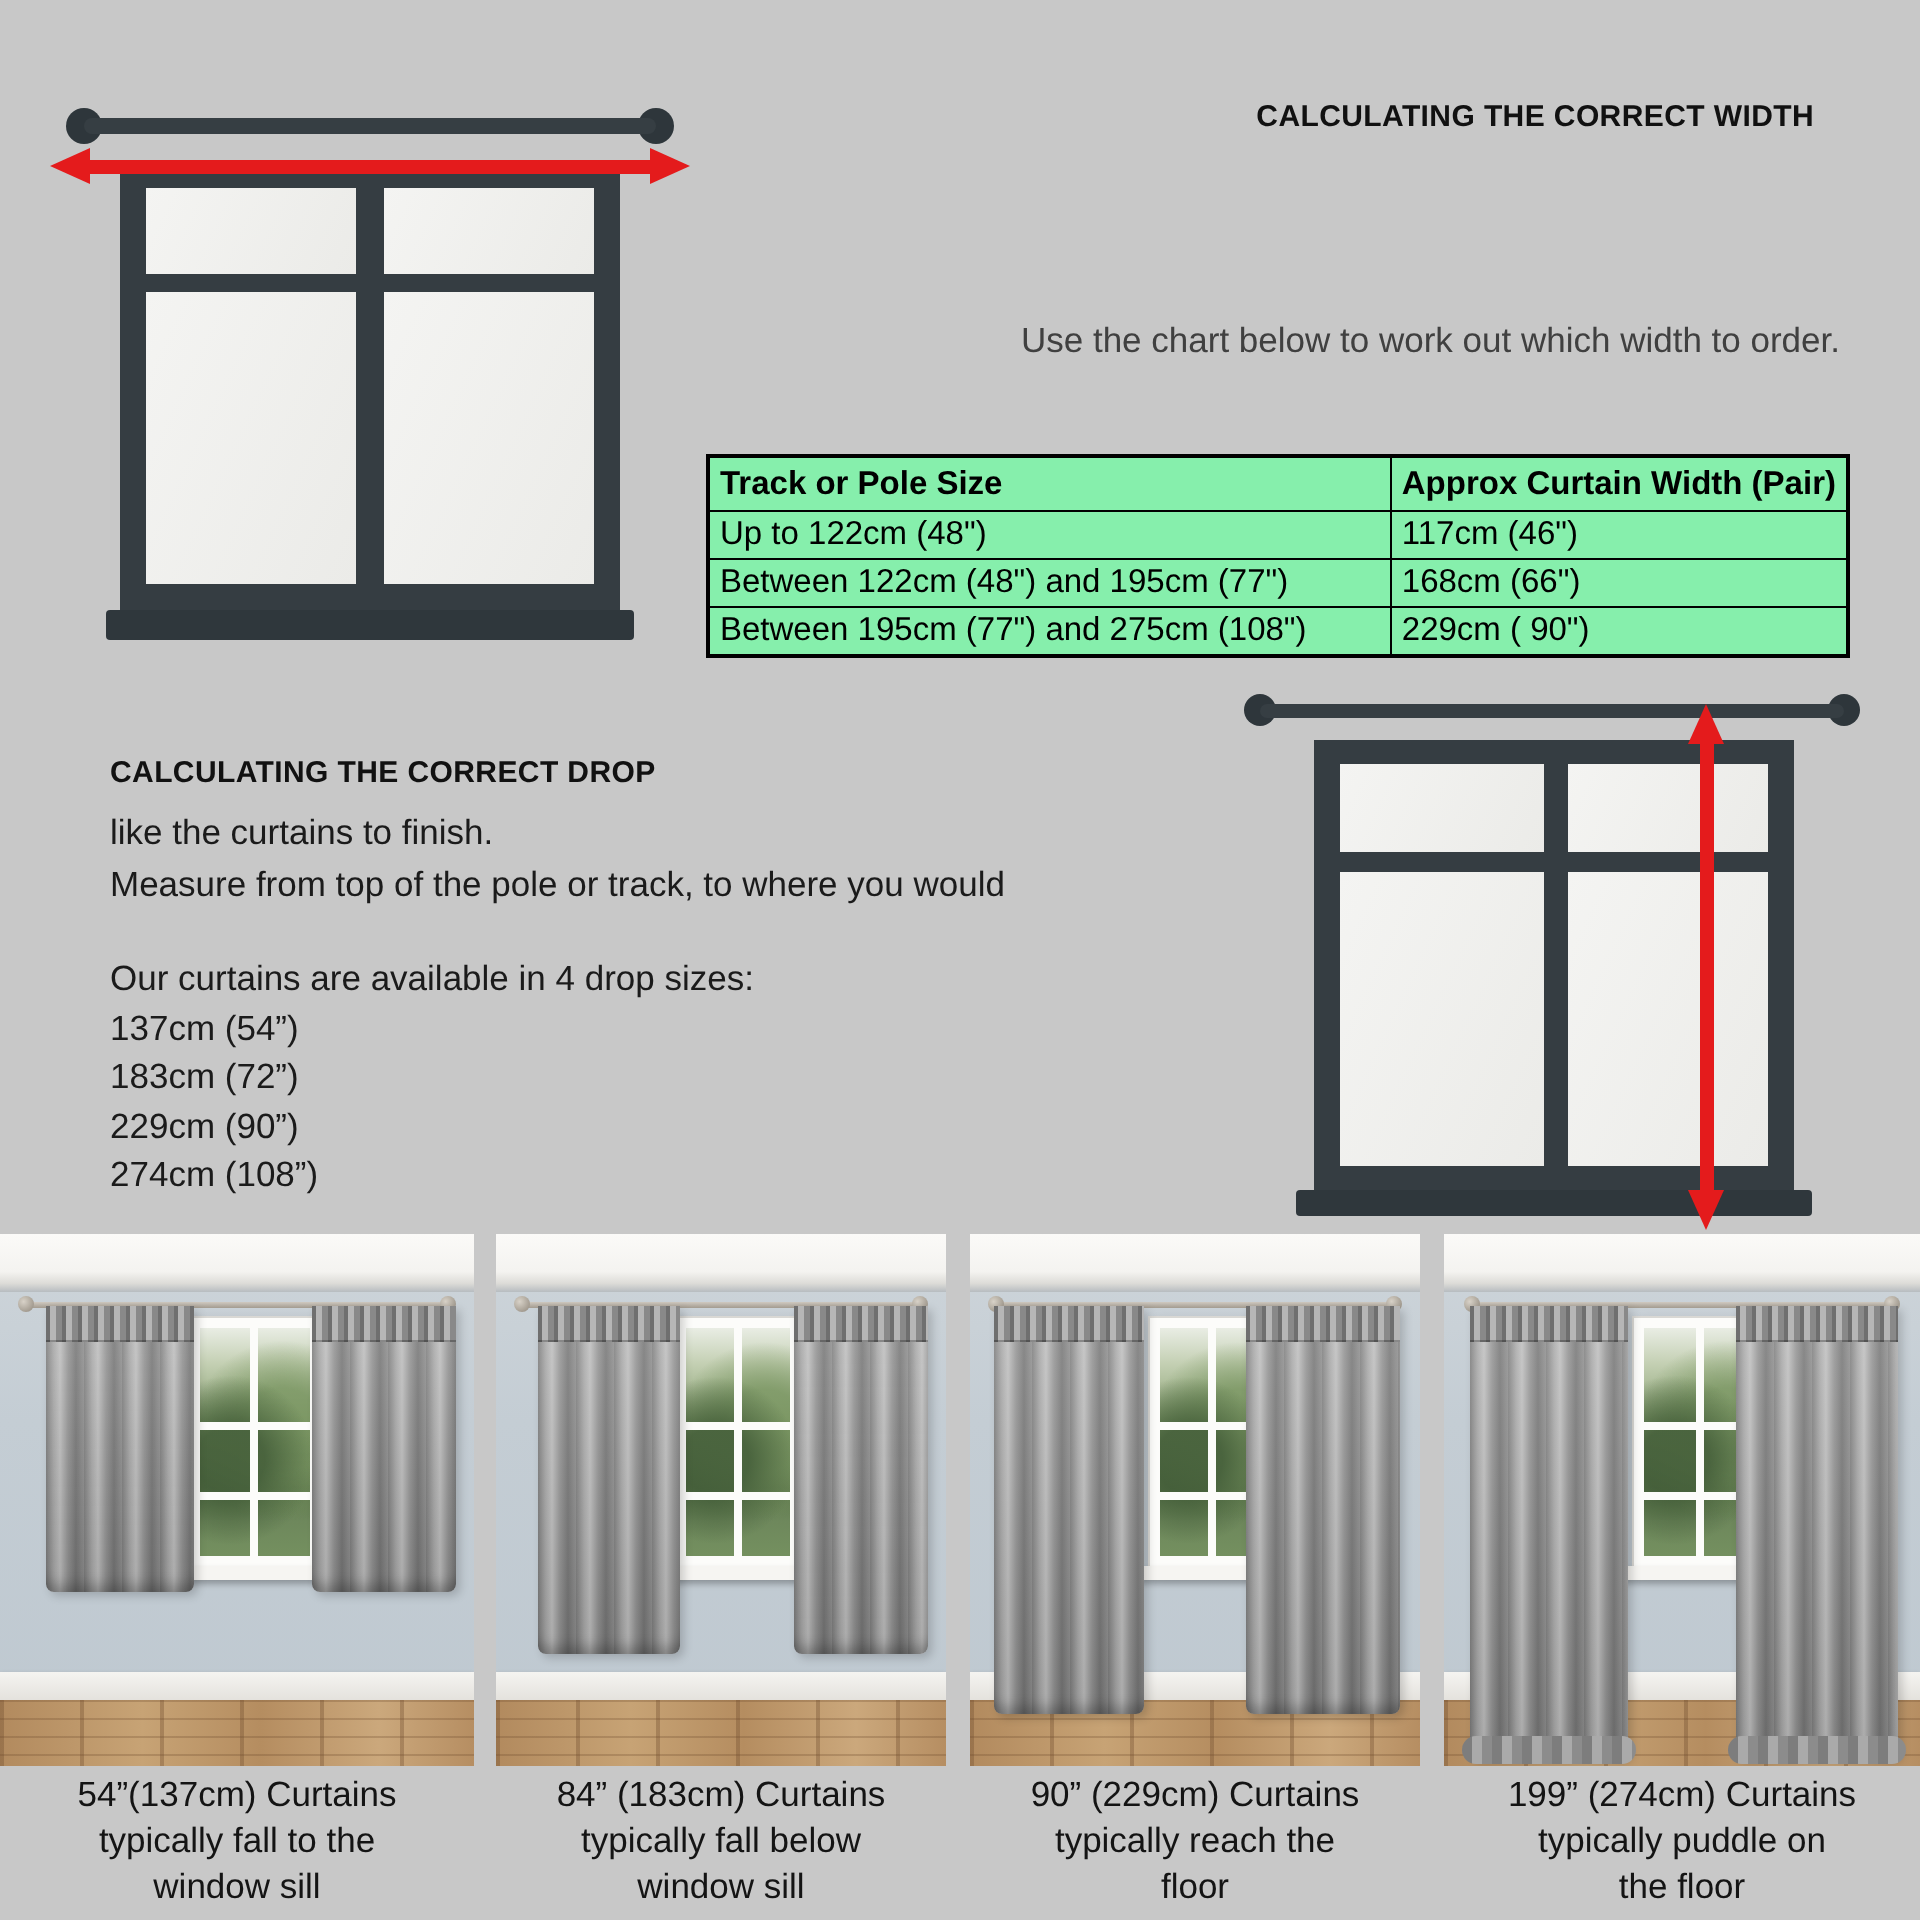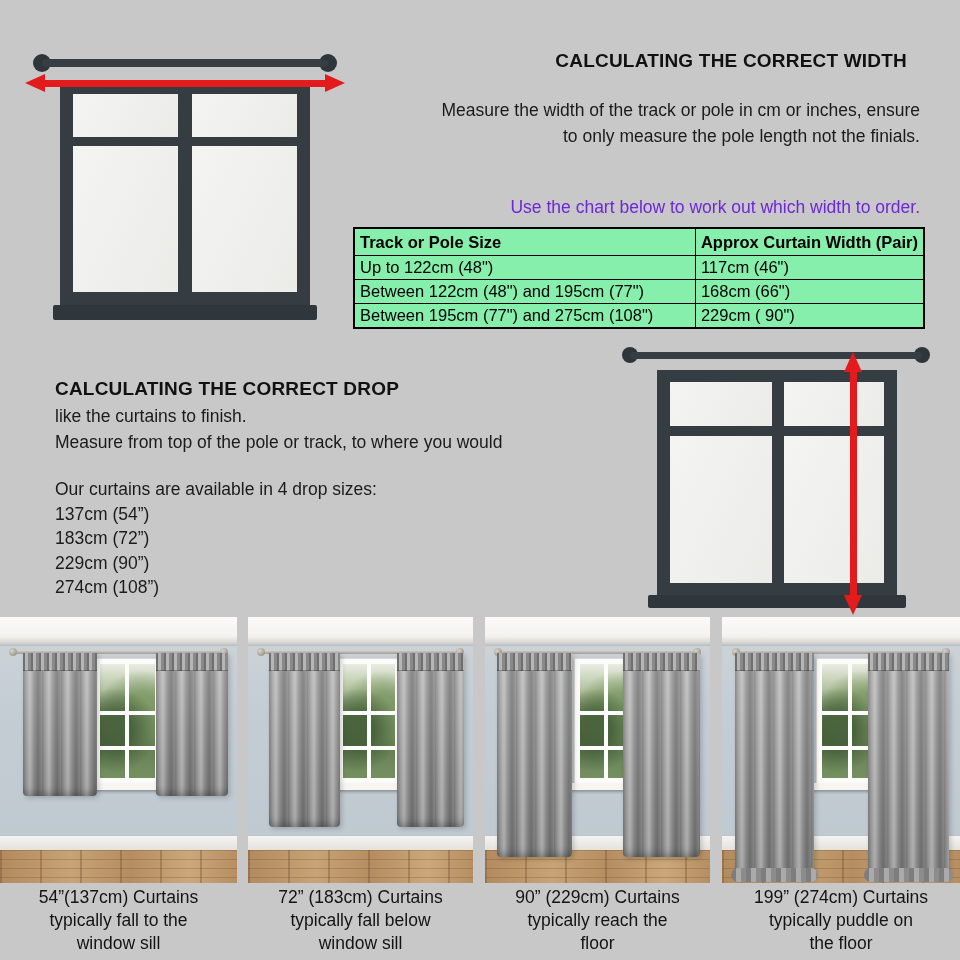--- a/index.html
+++ b/index.html
@@ -1,23 +1,23 @@
 <!DOCTYPE html>
 <html><head>
 <meta charset="utf-8">
 <style>
   html,body{margin:0;padding:0;}
   body{font-family:"Liberation Sans","DejaVu Sans",sans-serif;background:#c8c8c8;}
   #stage{position:relative;width:960px;height:960px;background:#c8c8c8;overflow:hidden;color:#161616;}
 
   
-  .h-title{position:absolute;font-size:19px;font-weight:bold;letter-spacing:.2px;color:#111;white-space:nowrap;}
+  .h-title{position:absolute;font-size:15px;font-weight:bold;letter-spacing:.2px;color:#111;white-space:nowrap;}
   #width-title{top:50px;right:53px;}
   #width-body{position:absolute;top:97px;right:40px;text-align:right;font-size:17.5px;line-height:26px;color:#1b1b1b;}
-  #width-note{position:absolute;top:160px;right:40px;text-align:right;font-size:17.5px;color:#6d28d9;margin-top:37px;}
+  #width-note{position:absolute;top:160px;right:40px;text-align:right;font-size:17.5px;color:#404040;}
   #drop-title{top:357px;left:55px;margin-top:21px;}
   #drop-body{position:absolute;top:403px;left:55px;font-size:17.5px;line-height:26px;color:#1b1b1b;}
   #drop-sizes{position:absolute;top:477px;left:55px;font-size:17.5px;line-height:24.5px;color:#1b1b1b;}
 
   
   #size-table{position:absolute;left:353px;top:227px;width:572px;border-collapse:collapse;background:#fcfcfc;border:2px solid #000;font-size:16.5px;}
   #size-table td,#size-table th{border:1px solid #000;padding:1px 5px;text-align:left;white-space:nowrap;background:#86efac;color:#000;}
   #size-table th{font-weight:bold;height:24px;}
   #size-table td{height:21px;}
   .col-pole{width:332px;}
@@ -106,24 +106,20 @@
     </div>
     <div class="illsill" style="left:38px;top:260px;width:264px;height:15px;"></div>
     <div class="arrow-h" style="left:10px;top:29px;width:320px;height:19px;">
       <div class="shaft"></div>
       <div class="head-l"></div>
       <div class="head-r"></div>
     </div>
   </div>
 
   <div class="h-title" id="width-title">CALCULATING THE CORRECT WIDTH</div>
-  <div id="width-body">
-    <div>Measure the width of the track or pole in cm or inches, ensure</div>
-    <div>to only measure the pole length not the finials.</div>
-  </div>
   <div id="width-note">Use the chart below to work out which width to order.</div>
 
   <table id="size-table">
     <tbody>
         <tr>
       <th class="col-pole">Track or Pole Size</th>
       <th>Approx Curtain Width (Pair)</th>
     </tr>
     <tr>
       <td>Up to 122cm (48")</td>
@@ -242,21 +238,21 @@
     <div class="curtain cl"></div>
     <div class="curtain cr"></div>
   </div>
 
   <div class="caption" id="caption-1">
     <div>54”(137cm) Curtains</div>
     <div>typically fall to the</div>
     <div>window sill</div>
   </div>
   <div class="caption" id="caption-2">
-    <div>72” (183cm) Curtains</div>
+    <div>84” (183cm) Curtains</div>
     <div>typically fall below</div>
     <div>window sill</div>
   </div>
   <div class="caption" id="caption-3">
     <div>90” (229cm) Curtains</div>
     <div>typically reach the</div>
     <div>floor</div>
   </div>
   <div class="caption" id="caption-4">
     <div>199” (274cm) Curtains</div>

